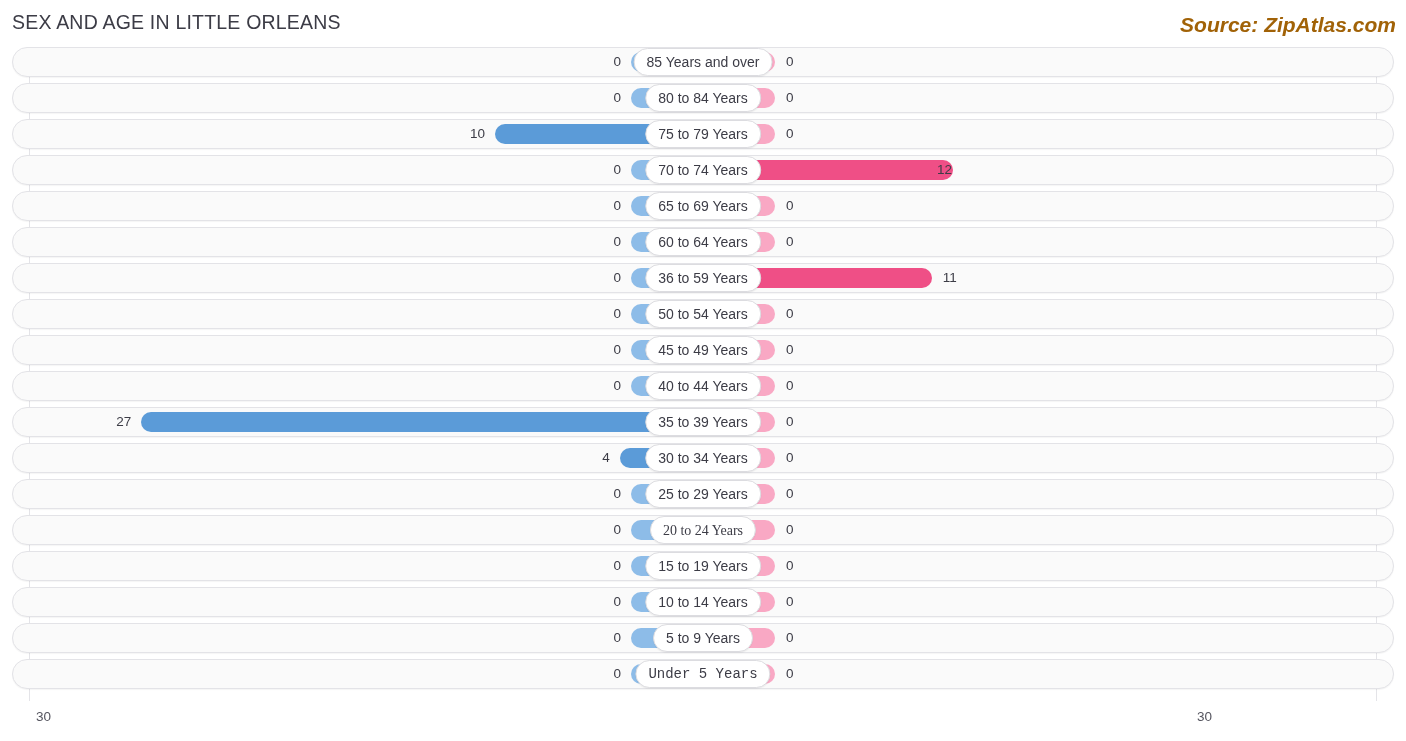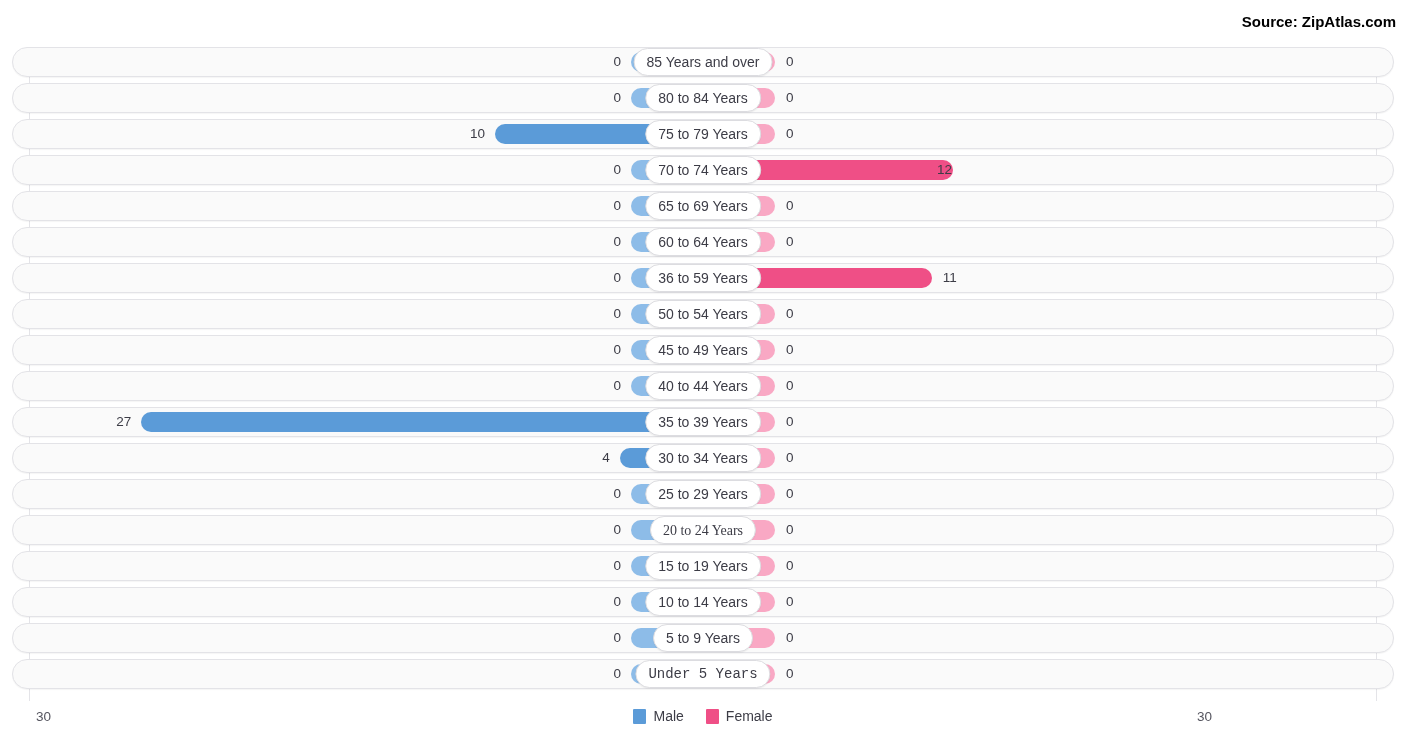--- a/index.html
+++ b/index.html
@@ -30,23 +30,24 @@
     top: 11px;
     font-size: 19.5px;
     letter-spacing: .2px;
     color: #3c3c46;
     white-space: nowrap;
   }
   #source-label {
     position: absolute;
     right: 10px;
     top: 13px;
-    font-size: 15px;
+    font-size: 21px;
+    font-style: italic;
     font-weight: bold;
-    color: #000000;
+    color: #a16207;
     white-space: nowrap;
   }
 
   
   #plot {
     position: absolute;
     left: 0;
     top: 47px;
     width: 1406px;
     height: 654px;
@@ -175,20 +176,21 @@
     width: 13px;
     height: 15px;
     border-radius: 1px;
     display: block;
   }
 </style>
 </head>
 <body>
 
 <div id="header">
+  <div id="chart-title">SEX AND AGE IN LITTLE ORLEANS</div>
   <div id="source-label">Source: ZipAtlas.com</div>
 </div>
 
 <div id="plot">
   <div class="gridline" id="gridline-left"></div>
   <div class="gridline" id="gridline-right"></div>
   <div id="rows">
       <div class="row">
         <div class="track"></div>
         <div class="bar bar-male" style="left: 631px; width: 72px;"></div>
@@ -332,23 +334,13 @@
         <div class="value value-male" style="left: 565px; width: 56px;">0</div>
         <div class="value value-female" style="left: 786px; width: 56px;">0</div>
         <div class="age-pill" style="left: 703px; font-family: Liberation Mono, monospace;">Under 5 Years</div>
       </div>
     </div>
 </div>
 
 <div id="footer">
   <div class="axis-tick" id="axis-tick-left">30</div>
   <div class="axis-tick" id="axis-tick-right">30</div>
-  <div id="legend">
-    <div class="legend-item">
-      <span class="legend-swatch" id="legend-swatch-male" style="background: rgb(91, 155, 216);"></span>
-      <span>Male</span>
-    </div>
-    <div class="legend-item">
-      <span class="legend-swatch" id="legend-swatch-female" style="background: rgb(239, 79, 134);"></span>
-      <span>Female</span>
-    </div>
-  </div>
 </div>
 
 </body></html>

